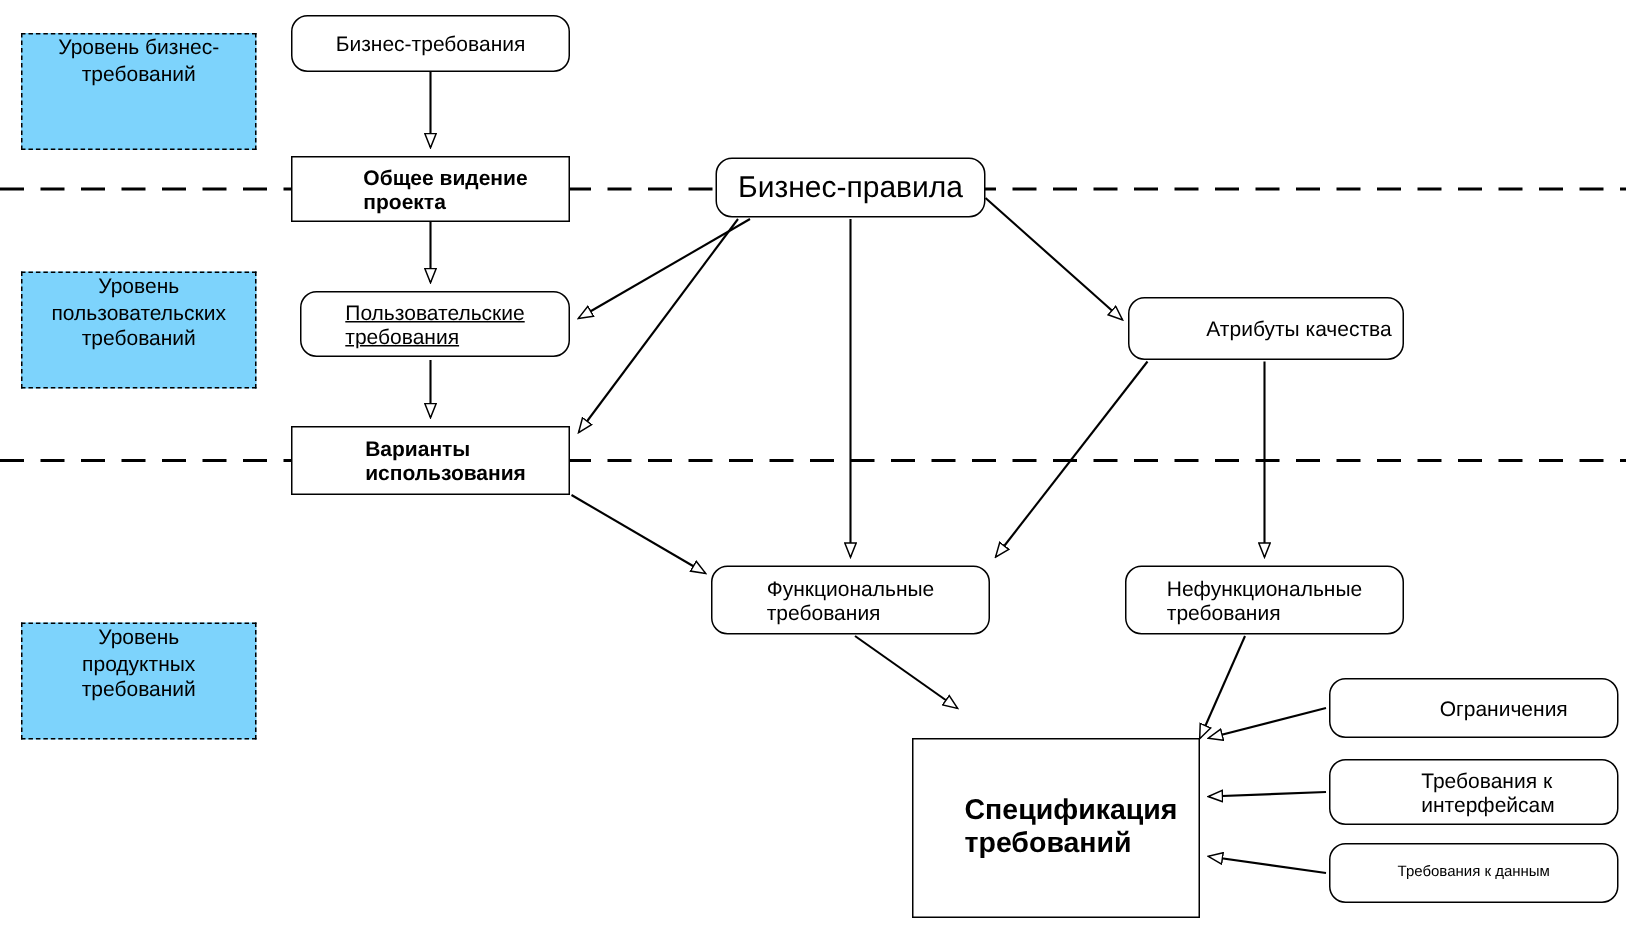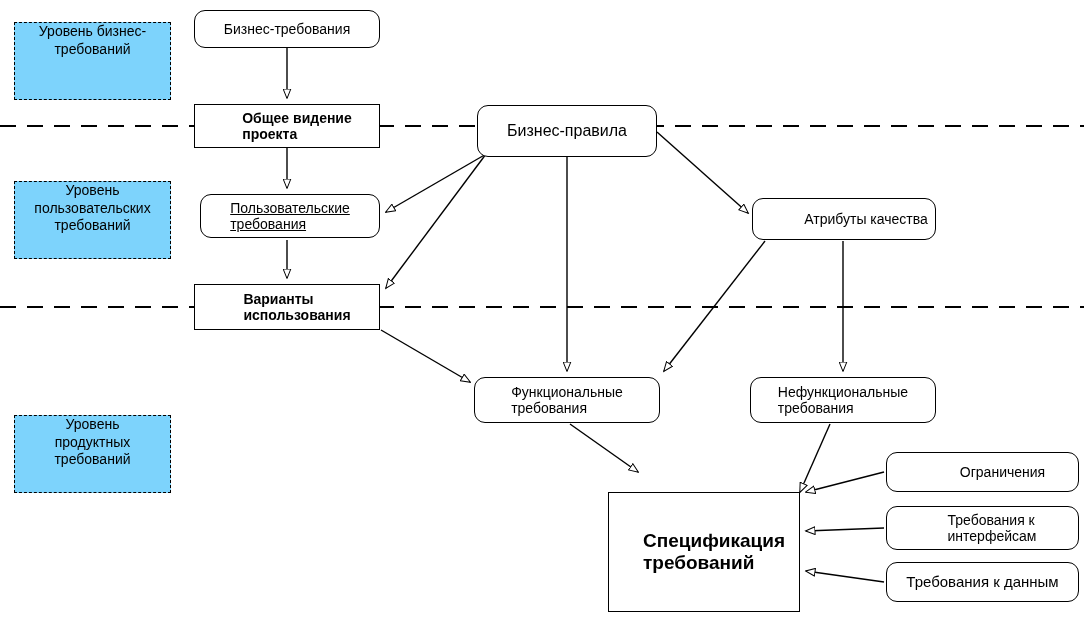--- a/index.html
+++ b/index.html
@@ -111,21 +111,21 @@
       </div>
     </div>
   <div id="nodes-layer">
       <div class="node rounded" style="left: 194px; top: 10px; width: 186px; height: 38px; font-size: 14px;">
         <span class="label-text">Бизнес-требования</span>
       </div>
       <div class="node bold" style="left: 194px; top: 104px; width: 186px; height: 44px; font-size: 14px;">
         <span class="label-text">Общее видение
 проекта</span>
       </div>
-      <div class="node rounded" style="left: 477px; top: 105px; width: 180px; height: 52px; font-size: 16px;">
+      <div class="node rounded" style="left: 477px; top: 105px; width: 180px; height: 40px; font-size: 20px;">
         <span class="label-text">Бизнес-правила</span>
       </div>
       <div class="node rounded" style="left: 200px; top: 194px; width: 180px; height: 44px; font-size: 14px; text-decoration: underline;">
         <span class="label-text">Пользовательские
 требования</span>
       </div>
       <div class="node rounded" style="left: 752px; top: 198px; width: 184px; height: 42px; font-size: 14px; padding-left: 44px;">
         <span class="label-text">Атрибуты качества</span>
       </div>
       <div class="node bold" style="left: 194px; top: 284px; width: 186px; height: 46px; font-size: 14px;">
@@ -144,18 +144,18 @@
         <span class="label-text">Спецификация
 требований</span>
       </div>
       <div class="node rounded" style="left: 886px; top: 452px; width: 193px; height: 40px; font-size: 14px; padding-left: 40px;">
         <span class="label-text">Ограничения</span>
       </div>
       <div class="node rounded" style="left: 886px; top: 506px; width: 193px; height: 44px; font-size: 14px; padding-left: 19px;">
         <span class="label-text">Требования к
 интерфейсам</span>
       </div>
-      <div class="node rounded" style="left: 886px; top: 562px; width: 193px; height: 40px; font-size: 15px;">
+      <div class="node rounded" style="left: 886px; top: 562px; width: 193px; height: 40px; font-size: 10px;">
         <span class="label-text">Требования к данным</span>
       </div>
     </div>
 
 </div>
 
 </body></html>

